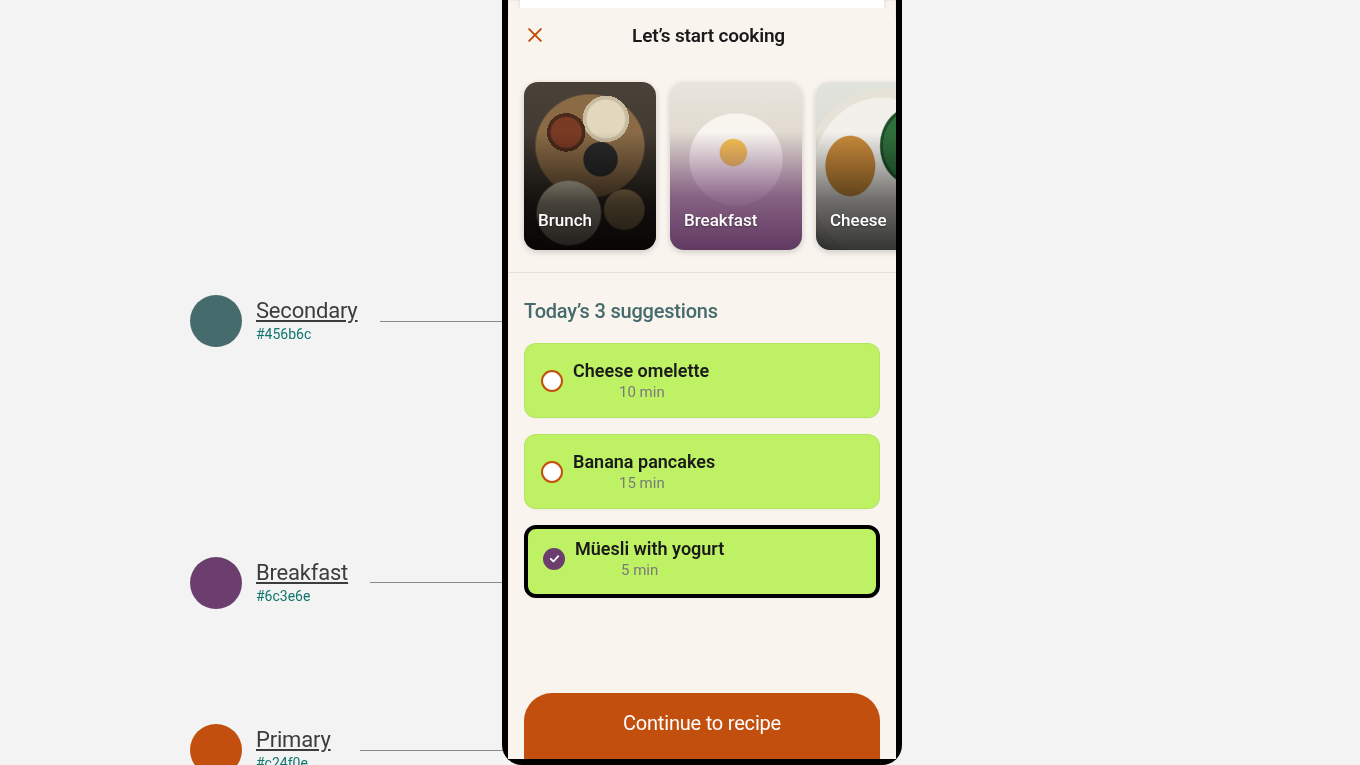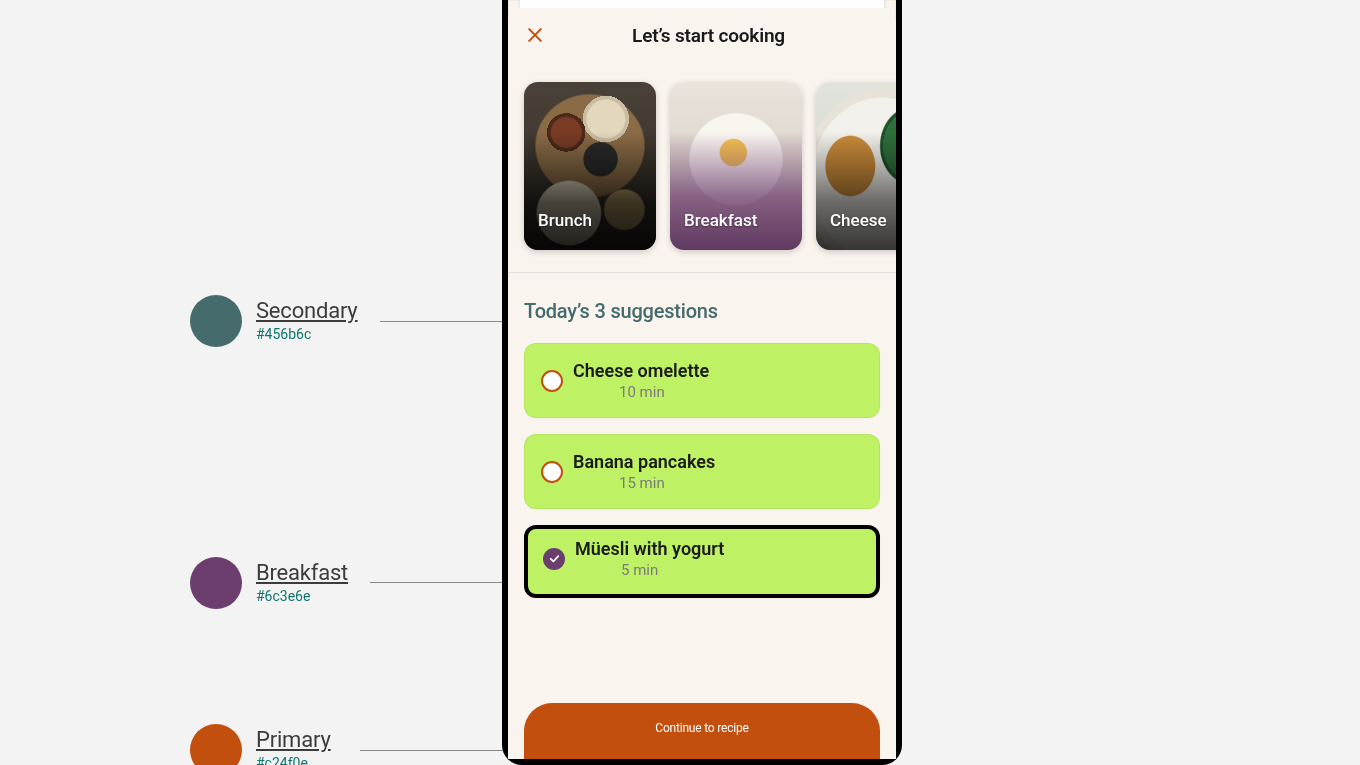--- a/index.html
+++ b/index.html
@@ -266,21 +266,21 @@
   .cta-wrap {
     position: absolute;
     left: 16px;
     right: 16px;
     bottom: 0;
   }
   .cta {
     width: 100%;
     background: #c24f0e;
     color: #fff;
-    font-size: 12px;
+    font-size: 20px;
     font-weight: 400;
     letter-spacing: -0.2px;
     text-align: center;
     padding: 18px 10px 24px 10px;
     border-radius: 28px 28px 0 0;
     border-bottom-left-radius: 0;
     border-bottom-right-radius: 0;
     cursor: pointer;
   }
 </style>

